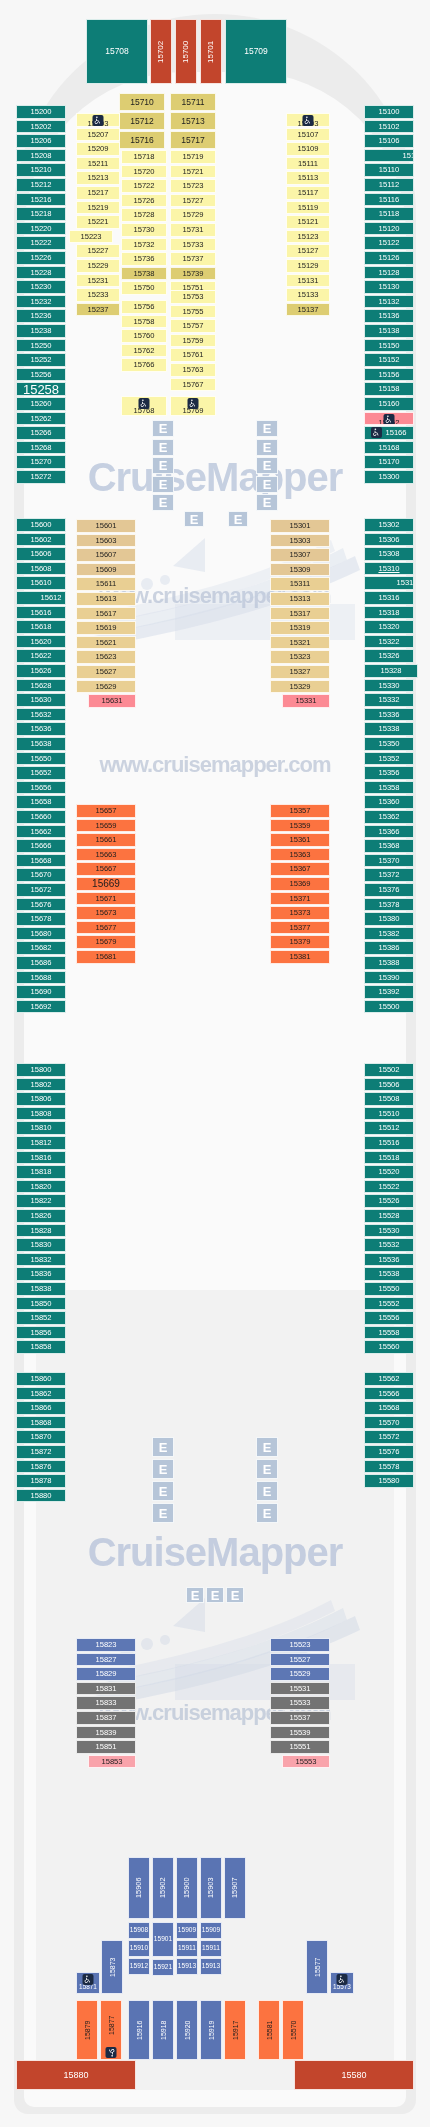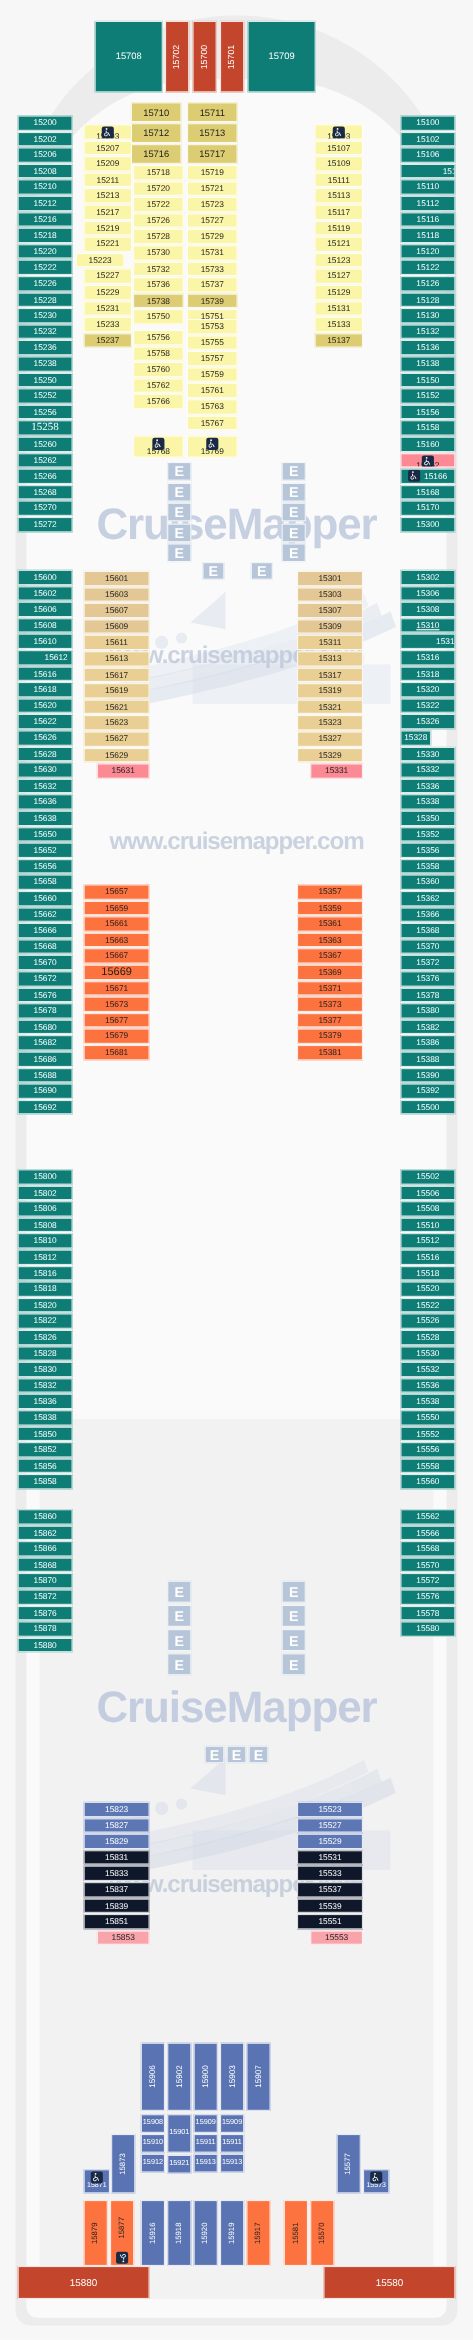--- a/index.html
+++ b/index.html
@@ -55,21 +55,21 @@
   }
   .c-teal   { background:#0d7d76; color:#ffffff; }
   .c-yellow { background:#fbf5a8; color:#1d1d1d; }
   .c-gold   { background:#ddcd72; color:#1d1d1d; }
   .c-khaki  { background:#e9cf93; color:#1d1d1d; }
   .c-khaki2 { background:#e3c795; color:#1d1d1d; }
   .c-orange { background:#fc7340; color:#1d1d1d; }
   .c-red    { background:#c2452c; color:#ffffff; }
   .c-pink   { background:#fc8a94; color:#1d1d1d; }
   .c-pinkl  { background:#f9a3ab; color:#1d1d1d; }
-  .c-blue   { background:#0f172a; color:#ffffff; }
+  .c-blue   { background:#737373; color:#ffffff; }
   .c-bluedk { background:#5d77b4; color:#ffffff; }
   .c-blueve { background:#5a74b3; color:#ffffff; }
   .c-elev   { background:#b6c5d8; color:#ffffff; font-weight:bold; font-size:13px; }
 
   .vert { writing-mode:vertical-rl; transform:rotate(180deg); }
 
   .wheel {
     position:absolute; top:1px; left:50%; transform:translateX(-50%);
     width:11px; height:11px; background:#1b2a44; border-radius:2px;
     display:flex; align-items:center; justify-content:center;
@@ -149,21 +149,21 @@
       <div class="cell c-teal" style="left: 16px; top: 236.4px; width: 50px; height: 13.5px; font-size: 7.6px;">15222</div>
       <div class="cell c-teal" style="left: 16px; top: 251px; width: 50px; height: 13.5px; font-size: 7.6px;">15226</div>
       <div class="cell c-teal" style="left: 16px; top: 265.6px; width: 50px; height: 13.5px; font-size: 7.6px;">15228</div>
       <div class="cell c-teal" style="left: 16px; top: 280.2px; width: 50px; height: 13.5px; font-size: 7.6px;">15230</div>
       <div class="cell c-teal" style="left: 16px; top: 294.8px; width: 50px; height: 13.5px; font-size: 7.6px;">15232</div>
       <div class="cell c-teal" style="left: 16px; top: 309.4px; width: 50px; height: 13.5px; font-size: 7.6px;">15236</div>
       <div class="cell c-teal" style="left: 16px; top: 324px; width: 50px; height: 13.5px; font-size: 7.6px;">15238</div>
       <div class="cell c-teal" style="left: 16px; top: 338.6px; width: 50px; height: 13.5px; font-size: 7.6px;">15250</div>
       <div class="cell c-teal" style="left: 16px; top: 353.2px; width: 50px; height: 13.5px; font-size: 7.6px;">15252</div>
       <div class="cell c-teal" style="left: 16px; top: 367.8px; width: 50px; height: 13.5px; font-size: 7.6px;">15256</div>
-      <div class="cell c-teal" style="left: 16px; top: 382.4px; width: 50px; height: 13.5px; font-size: 10px; font-family: Liberation Serif, serif;">15258</div>
+      <div class="cell c-teal" style="left: 16px; top: 382.4px; width: 50px; height: 13.5px; font-size: 13px;">15258</div>
       <div class="cell c-teal" style="left: 16px; top: 397px; width: 50px; height: 13.5px; font-size: 7.6px;">15260</div>
       <div class="cell c-teal" style="left: 16px; top: 411.6px; width: 50px; height: 13.5px; font-size: 7.6px;">15262</div>
       <div class="cell c-teal" style="left: 16px; top: 426.2px; width: 50px; height: 13.5px; font-size: 7.6px;">15266</div>
       <div class="cell c-teal" style="left: 16px; top: 440.8px; width: 50px; height: 13.5px; font-size: 7.6px;">15268</div>
       <div class="cell c-teal" style="left: 16px; top: 455.4px; width: 50px; height: 13.5px; font-size: 7.6px;">15270</div>
       <div class="cell c-teal" style="left: 16px; top: 470px; width: 50px; height: 13.5px; font-size: 7.6px;">15272</div>
       <div class="cell c-teal" style="left: 16px; top: 518px; width: 50px; height: 13.5px; font-size: 7.6px;">15600</div>
       <div class="cell c-teal" style="left: 16px; top: 532.6px; width: 50px; height: 13.5px; font-size: 7.6px;">15602</div>
       <div class="cell c-teal" style="left: 16px; top: 547.2px; width: 50px; height: 13.5px; font-size: 7.6px;">15606</div>
       <div class="cell c-teal" style="left: 16px; top: 561.8px; width: 50px; height: 13.5px; font-size: 7.6px;">15608</div>
@@ -273,21 +273,21 @@
       <div class="cell c-teal" style="left: 364px; top: 518px; width: 50px; height: 13.5px; font-size: 7.6px;">15302</div>
       <div class="cell c-teal" style="left: 364px; top: 532.6px; width: 50px; height: 13.5px; font-size: 7.6px;">15306</div>
       <div class="cell c-teal" style="left: 364px; top: 547.2px; width: 50px; height: 13.5px; font-size: 7.6px;">15308</div>
       <div class="cell c-teal" style="left: 364px; top: 561.8px; width: 50px; height: 13.5px; font-size: 7.6px; text-decoration: underline;">15310</div>
       <div class="cell c-teal" style="left: 364px; top: 576.4px; width: 50px; height: 13.5px; font-size: 7.6px; padding-left: 36px;">15312</div>
       <div class="cell c-teal" style="left: 364px; top: 591px; width: 50px; height: 13.5px; font-size: 7.6px;">15316</div>
       <div class="cell c-teal" style="left: 364px; top: 605.6px; width: 50px; height: 13.5px; font-size: 7.6px;">15318</div>
       <div class="cell c-teal" style="left: 364px; top: 620.2px; width: 50px; height: 13.5px; font-size: 7.6px;">15320</div>
       <div class="cell c-teal" style="left: 364px; top: 634.8px; width: 50px; height: 13.5px; font-size: 7.6px;">15322</div>
       <div class="cell c-teal" style="left: 364px; top: 649.4px; width: 50px; height: 13.5px; font-size: 7.6px;">15326</div>
-      <div class="cell c-teal" style="left: 364px; top: 664px; width: 28px; height: 13.5px; font-size: 7.6px;">15328</div>
+      <div class="cell c-teal" style="left: 364px; top: 664px; width: 54px; height: 13.5px; font-size: 7.6px;">15328</div>
       <div class="cell c-teal" style="left: 364px; top: 678.6px; width: 50px; height: 13.5px; font-size: 7.6px;">15330</div>
       <div class="cell c-teal" style="left: 364px; top: 693.2px; width: 50px; height: 13.5px; font-size: 7.6px;">15332</div>
       <div class="cell c-teal" style="left: 364px; top: 707.8px; width: 50px; height: 13.5px; font-size: 7.6px;">15336</div>
       <div class="cell c-teal" style="left: 364px; top: 722.4px; width: 50px; height: 13.5px; font-size: 7.6px;">15338</div>
       <div class="cell c-teal" style="left: 364px; top: 737px; width: 50px; height: 13.5px; font-size: 7.6px;">15350</div>
       <div class="cell c-teal" style="left: 364px; top: 751.6px; width: 50px; height: 13.5px; font-size: 7.6px;">15352</div>
       <div class="cell c-teal" style="left: 364px; top: 766.2px; width: 50px; height: 13.5px; font-size: 7.6px;">15356</div>
       <div class="cell c-teal" style="left: 364px; top: 780.8px; width: 50px; height: 13.5px; font-size: 7.6px;">15358</div>
       <div class="cell c-teal" style="left: 364px; top: 795.4px; width: 50px; height: 13.5px; font-size: 7.6px;">15360</div>
       <div class="cell c-teal" style="left: 364px; top: 810px; width: 50px; height: 13.5px; font-size: 7.6px;">15362</div>

